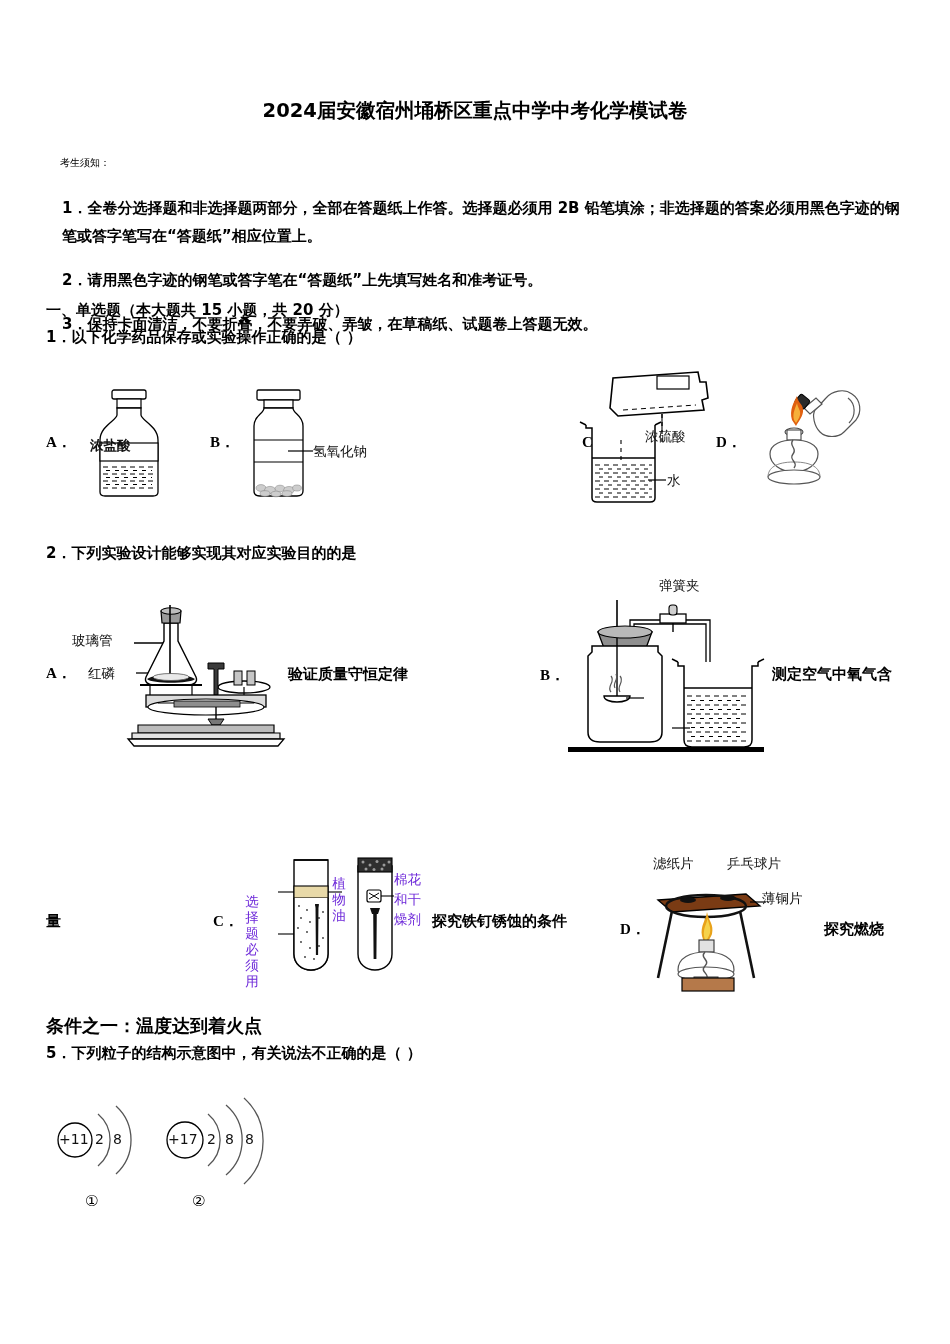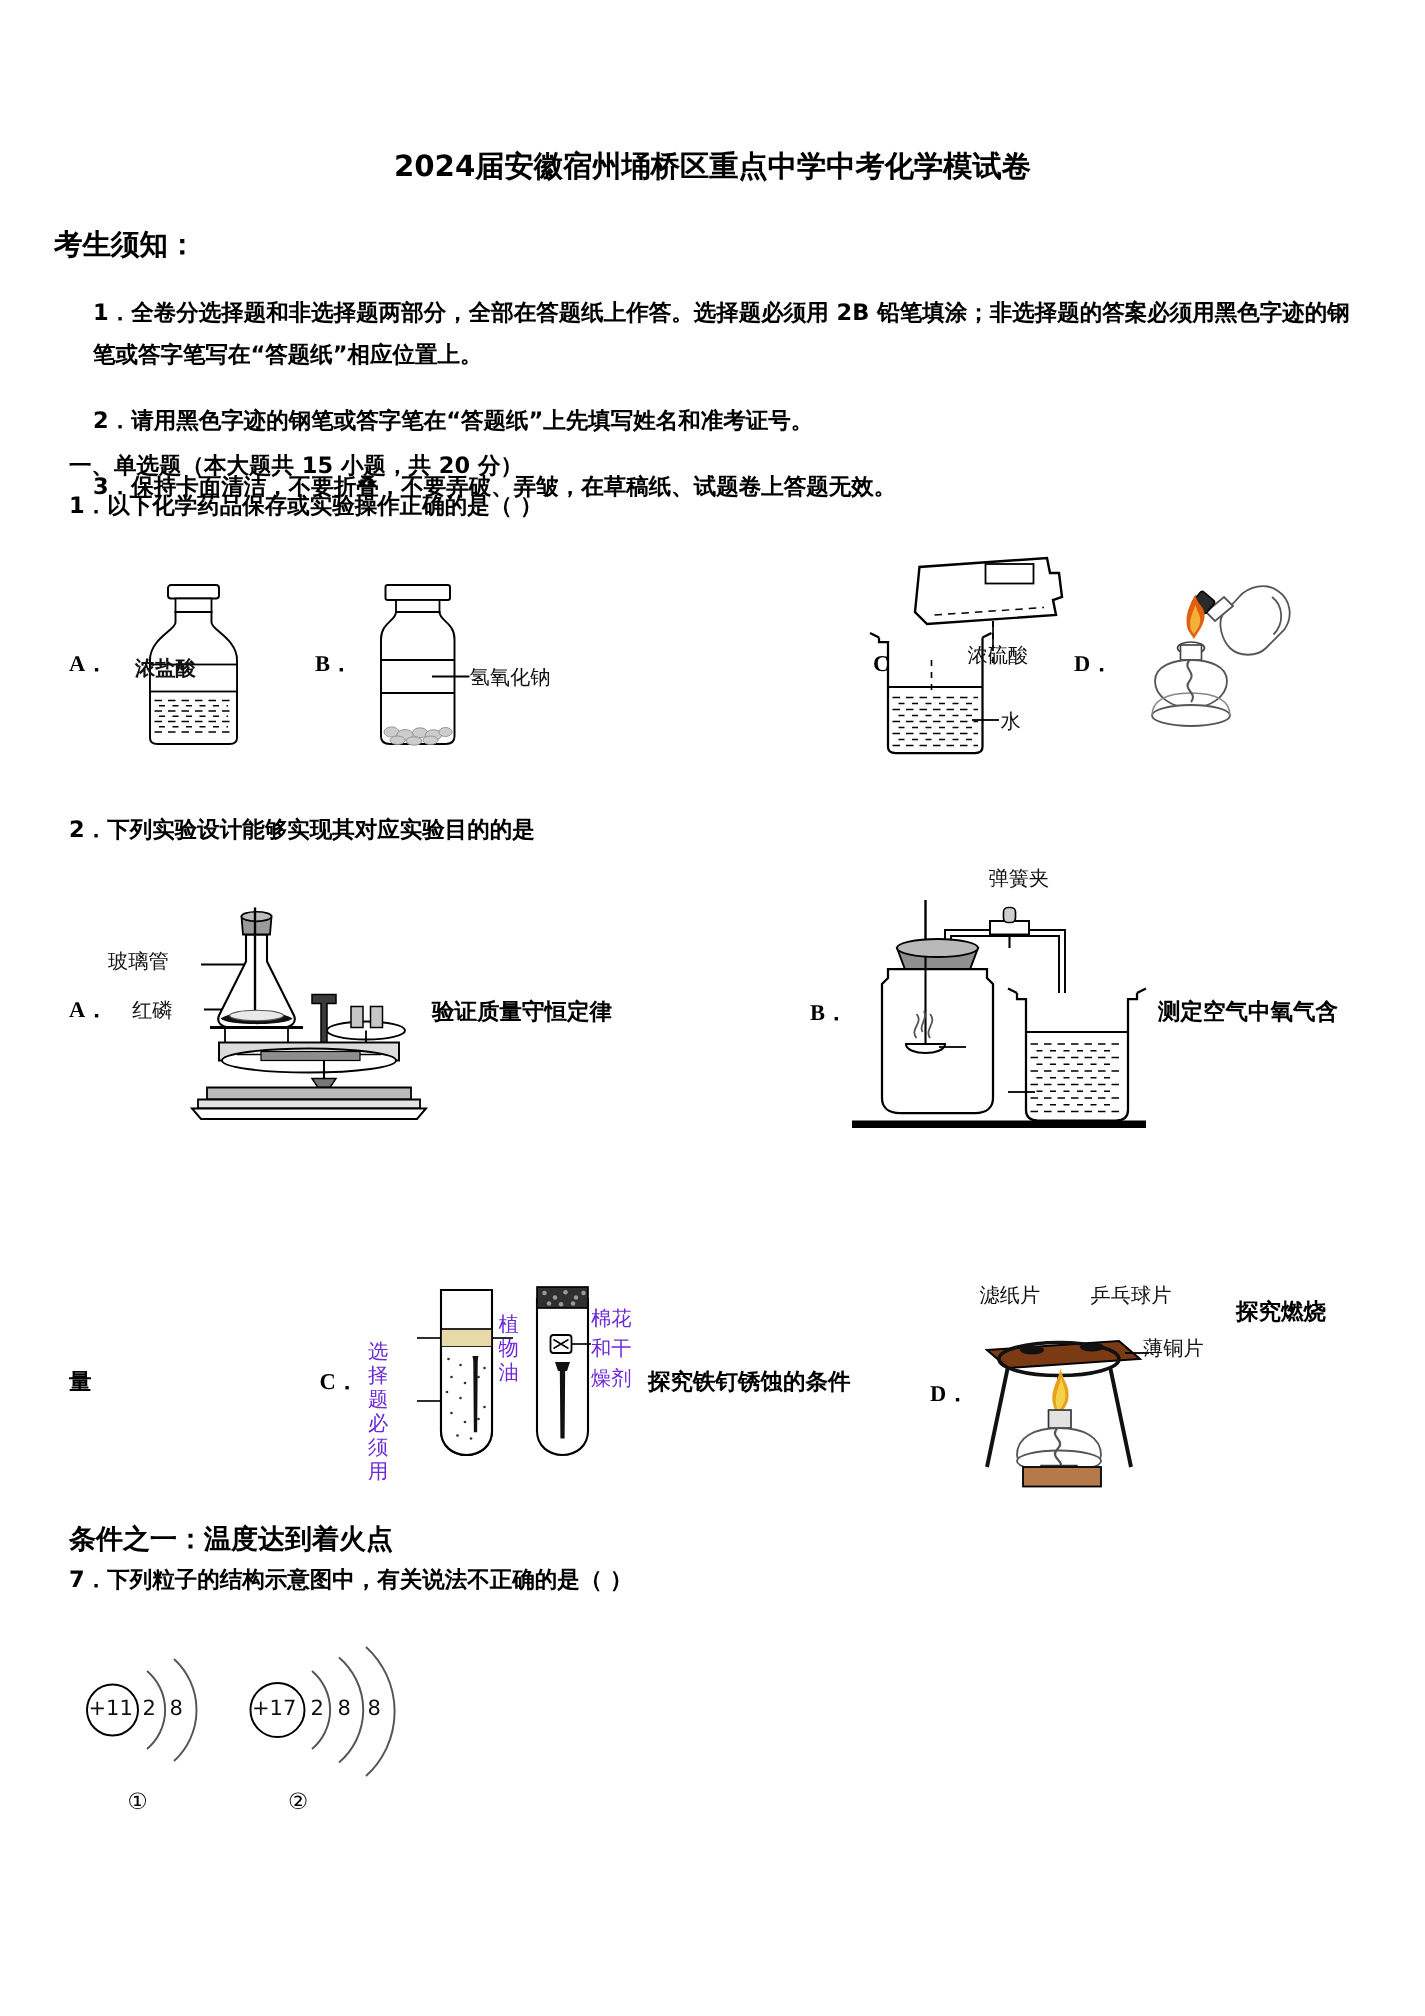--- a/index.html
+++ b/index.html
@@ -28,23 +28,23 @@
     left: 0; top: 98px;
     width: 950px;
     text-align: center;
     font-size: 19.5px;
     font-weight: bold;
     letter-spacing: 0px;
     line-height: 26px;
   }
   .notice-head {
     position: absolute;
-    left: 36px; top: 152px;
-    font-size: 19px;
-    font-weight: bold;
+    left: 60px; top: 152px;
+    font-size: 10px;
+    font-weight: normal;
     line-height: 22px;
   }
   .notice-lines {
     position: absolute;
     left: 46px; top: 178px;
     width: 872px;
     font-size: 15px;
     font-weight: bold;
     line-height: 28px;
   }
@@ -457,24 +457,24 @@
 
       <rect x="49" y="62" width="15" height="12" fill="#e2e2e2" stroke="#333" stroke-width="1.1"></rect>
       <path d="M28 92 C28 80 40 74 56 74 C72 74 84 80 84 92 C84 98 72 102 56 102 C40 102 28 98 28 92 Z" fill="#fff" stroke="#555" stroke-width="1.2"></path>
       <ellipse cx="56" cy="96" rx="28" ry="7" fill="#fff" stroke="#555" stroke-width="1.2"></ellipse>
       <path d="M55 74 C49 80 61 82 55 88 C49 94 61 96 56 101" fill="none" stroke="#555" stroke-width="1.5"></path>
       <rect x="44" y="99" width="24" height="6" fill="#9a9a9a" stroke="#333" stroke-width="1"></rect>
 
       <rect x="32" y="100" width="52" height="13" fill="#b5794a" stroke="#000" stroke-width="1.2"></rect>
     </svg>
   </div>
-  <div class="purpose-text" style="left:824px; top:865px;">探究燃烧</div>
+  <div class="purpose-text" style="left:824px; top:920px;">探究燃烧</div>
   <div class="cond-line">条件之一：温度达到着火点</div>
 
-  <div class="q3-stem">7．下列粒子的结构示意图中，有关说法不正确的是（  ）</div>
+  <div class="q3-stem">5．下列粒子的结构示意图中，有关说法不正确的是（  ）</div>
 
   <div class="fig" style="left:50px; top:1100px;">
     <svg width="110" height="80" viewBox="0 0 110 80">
       <circle cx="25" cy="40" r="17" fill="#fff" stroke="#000" stroke-width="1.3"></circle>
       <path d="M48 14 A34 34 0 0 1 48 66" fill="none" stroke="#555" stroke-width="1.3"></path>
       <path d="M66 6 A46 46 0 0 1 66 74" fill="none" stroke="#555" stroke-width="1.3"></path>
     </svg>
   </div>
   <div class="lbl" style="left:59px; top:1131px; font-size:14px;">+11</div>
   <div class="lbl" style="left:95px; top:1131px; font-size:14px;">2</div>

